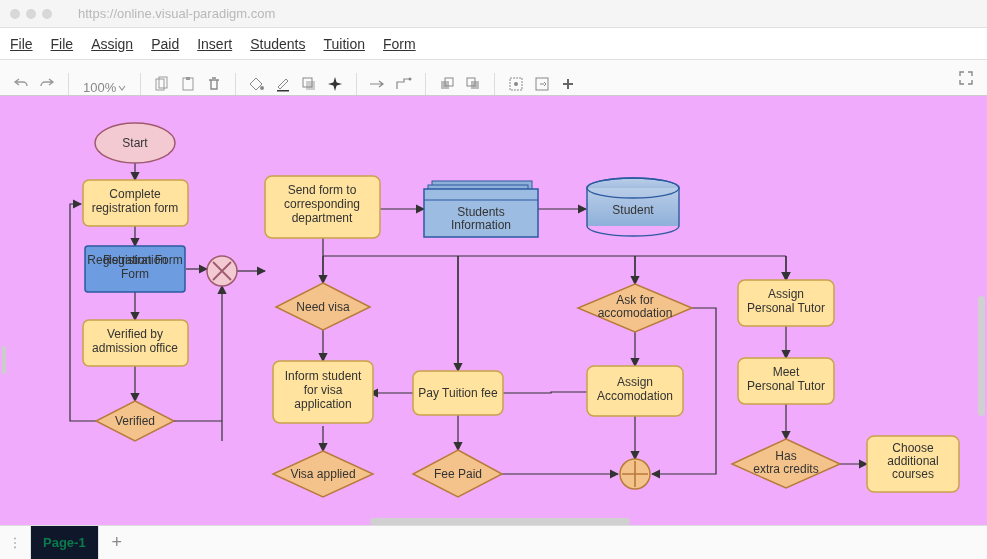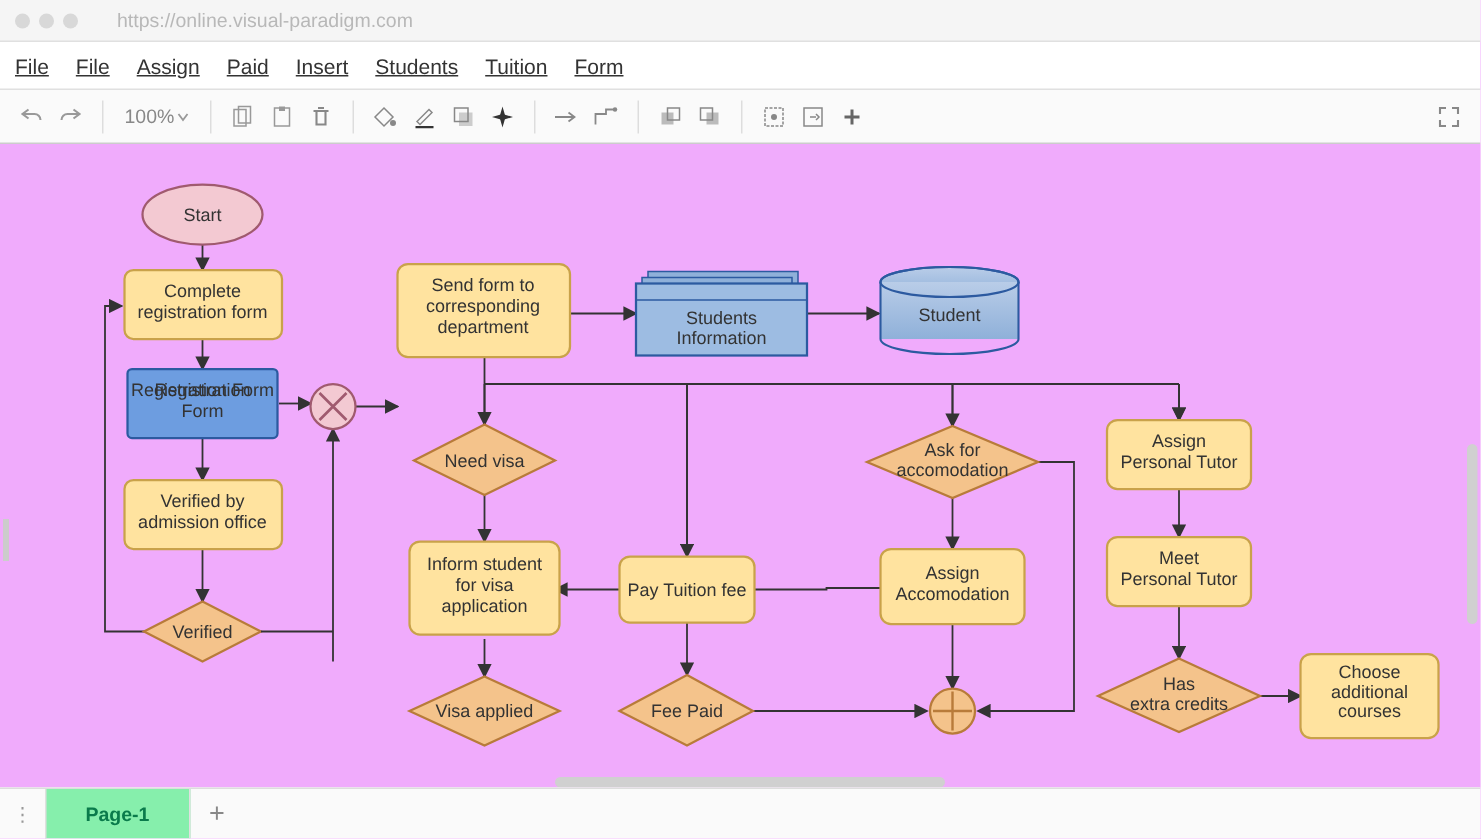--- a/index.html
+++ b/index.html
@@ -8,21 +8,21 @@
   
   .browser-chrome { height: 28px; background: #f5f5f5; border-bottom: 1px solid #e0e0e0; display: flex; align-items: center; padding: 0 10px; gap: 6px; }
   .window-dot { width: 10px; height: 10px; border-radius: 50%; background: #d8d8d8; }
   .url-text { margin-left: 20px; color: #b8b8b8; font-size: 13px; font-weight: 500; }
   
   
   .menubar { height: 32px; display: flex; align-items: center; padding: 0 10px; gap: 18px; border-bottom: 1px solid #e0e0e0; text-decoration: underline; }
   .menubar span { font-size: 14px; color: #333; cursor: pointer; }
   
   
-  .toolbar { height: 36px; display: flex; align-items: center; padding: 0 10px; gap: 4px; border-bottom: 1px solid #ccc; background: #fafafa; position: relative; }
+  .toolbar { height: 36px; display: flex; align-items: flex-end; padding: 0 10px; gap: 4px; border-bottom: 1px solid #ccc; background: #fafafa; position: relative; }
   .toolbar .sep { width: 1px; height: 22px; background: #ddd; margin: 0 6px; }
   .tb-btn { width: 22px; height: 22px; display: flex; align-items: center; justify-content: center; color: #777; cursor: pointer; position: relative; }
   .tb-btn svg { display: block; }
   .zoom { color: #888; font-size: 13px; display: flex; align-items: center; gap: 2px; padding: 0 4px; }
   .toolbar-right { position: absolute; right: 10px; top: 7px; }
   
   
   .canvas-wrap { position: absolute; top: 96px; left: 0; right: 0; bottom: 34px; overflow: hidden; background: #f0abfc; }
   .canvas { position: relative; width: 100%; height: 100%; }
   .canvas svg.flow { position: absolute; top:0; left:0; width: 987px; height: 430px; }
@@ -30,21 +30,21 @@
   .node text { font-family: "Helvetica Neue", Arial, sans-serif; font-size: 12px; fill: #333; }
   
   
   .hscroll { position: absolute; bottom: 0; left: 370px; width: 260px; height: 7px; background: #d0d0d0; border-radius: 4px; }
   .vscroll { position: absolute; right: 2px; top: 200px; width: 7px; height: 120px; background: #d0d0d0; border-radius: 4px; }
   .vruler { position: absolute; left: 2px; top: 250px; width: 4px; height: 28px; background: #ccc; }
   
   
   .footer { position: absolute; bottom: 0; left: 0; right: 0; height: 34px; border-top: 1px solid #ddd; background: #fafafa; display: flex; align-items: center; }
   .footer-handle { width: 30px; display: flex; justify-content: center; color: #999; }
-  .page-tab { padding: 0 26px; height: 100%; display: flex; align-items: center; border-right: 1px solid #e0e0e0; border-left: 1px solid #e0e0e0; color: #0a7b4b; font-weight: 600; font-size: 13px; background: #86efac; }
+  .page-tab { padding: 0 12px; height: 100%; display: flex; align-items: center; border-right: 1px solid #e0e0e0; border-left: 1px solid #e0e0e0; color: #0a7b4b; font-weight: 600; font-size: 13px; background: #0f172a; }
   .add-tab { width: 36px; display:flex; align-items:center; justify-content:center; color:#888; font-size:18px; }
 </style>
 </head>
 <body>
 
 <div class="browser-chrome">
   <div class="window-dot"></div>
   <div class="window-dot"></div>
   <div class="window-dot"></div>
   <div class="url-text">https://online.visual-paradigm.com</div>

